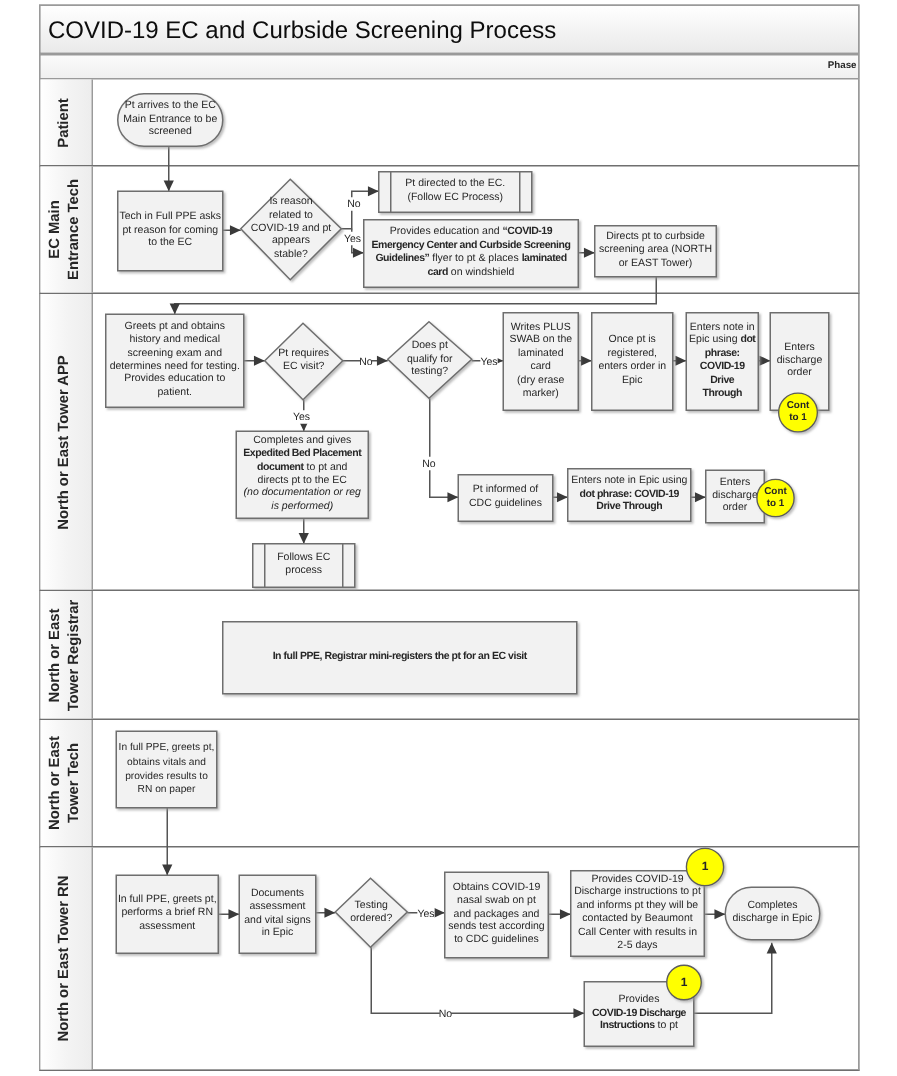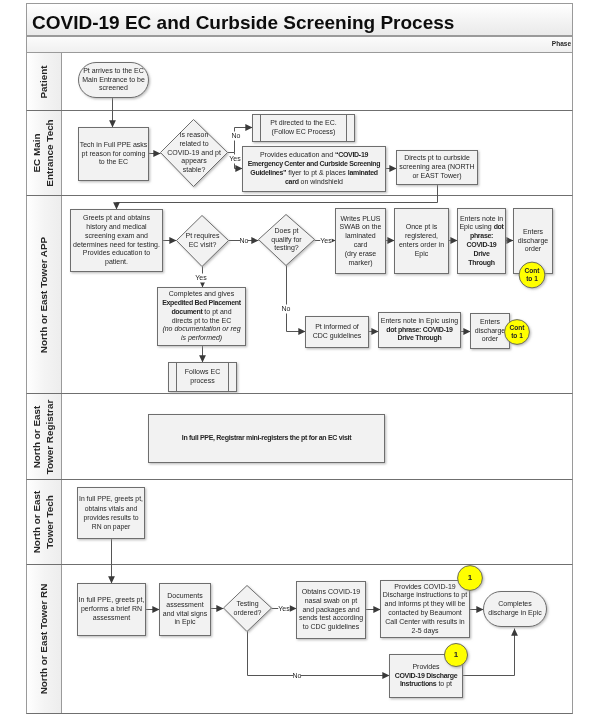--- a/index.html
+++ b/index.html
@@ -3,21 +3,21 @@
 <meta charset="utf-8">
 <style>
   html,body{margin:0;padding:0;background:#ffffff;}
   body{width:598px;height:717px;font-family:"Liberation Sans",sans-serif;overflow:hidden;}
   #root{position:relative;width:598px;height:717px;}
   
   #frame{position:absolute;left:26px;top:3px;width:547px;height:711px;border:1px solid #9a9a9a;box-sizing:border-box;}
   #titlebar{position:absolute;left:26px;top:3px;width:547px;height:33px;
      background:linear-gradient(to bottom,#ffffff 0%,#f2f2f2 60%,#eaeaea 100%);
      border:1px solid #9a9a9a;box-sizing:border-box;}
-  #title{position:absolute;left:5px;top:8px;font-size:19px;font-weight:bold;color:#0d0d0d;letter-spacing:0px;}
+  #title{position:absolute;left:5px;top:8px;font-size:16px;font-weight:normal;color:#0d0d0d;letter-spacing:0px;}
   #phasebar{position:absolute;left:26px;top:36px;width:547px;height:17px;
      background:linear-gradient(to bottom,#fbfbfb 0%,#f0f0f0 100%);
      border:1px solid #9a9a9a;box-sizing:border-box;}
   #phaselabel{position:absolute;right:1px;top:3px;font-size:6.5px;font-weight:bold;color:#262626;}
   .lane{position:absolute;left:26px;box-sizing:border-box;border-left:1px solid #9a9a9a;border-right:1px solid #9a9a9a;border-bottom:1px solid #6f6f6f;width:547px;}
   .lanehdr{position:absolute;left:0;top:0;width:35px;height:100%;
      background:linear-gradient(to right,#ffffff 0%,#f4f4f4 50%,#ededed 100%);
      border-right:1px solid #9a9a9a;box-sizing:border-box;}
   .lanelabel{position:absolute;left:50%;top:50%;transform:translate(-50%,-50%) rotate(-90deg);
      white-space:nowrap;font-size:9.9px;font-weight:bold;color:#262626;text-align:center;line-height:1.3;}

